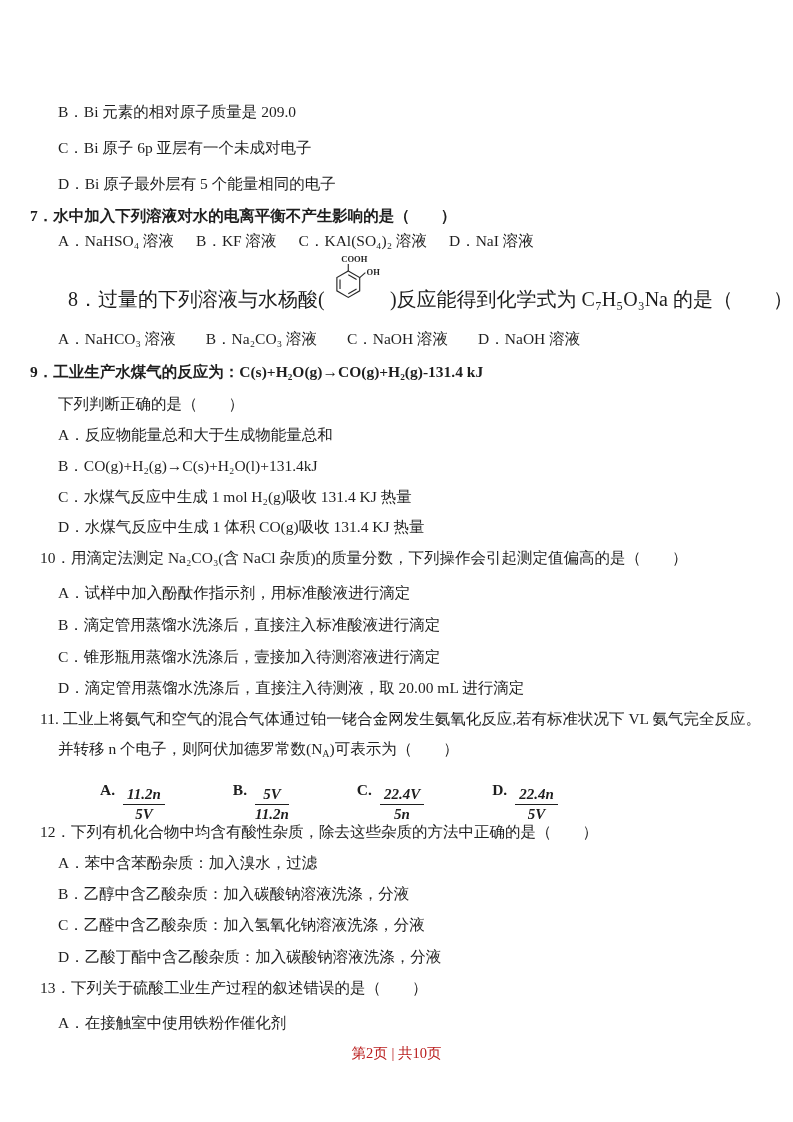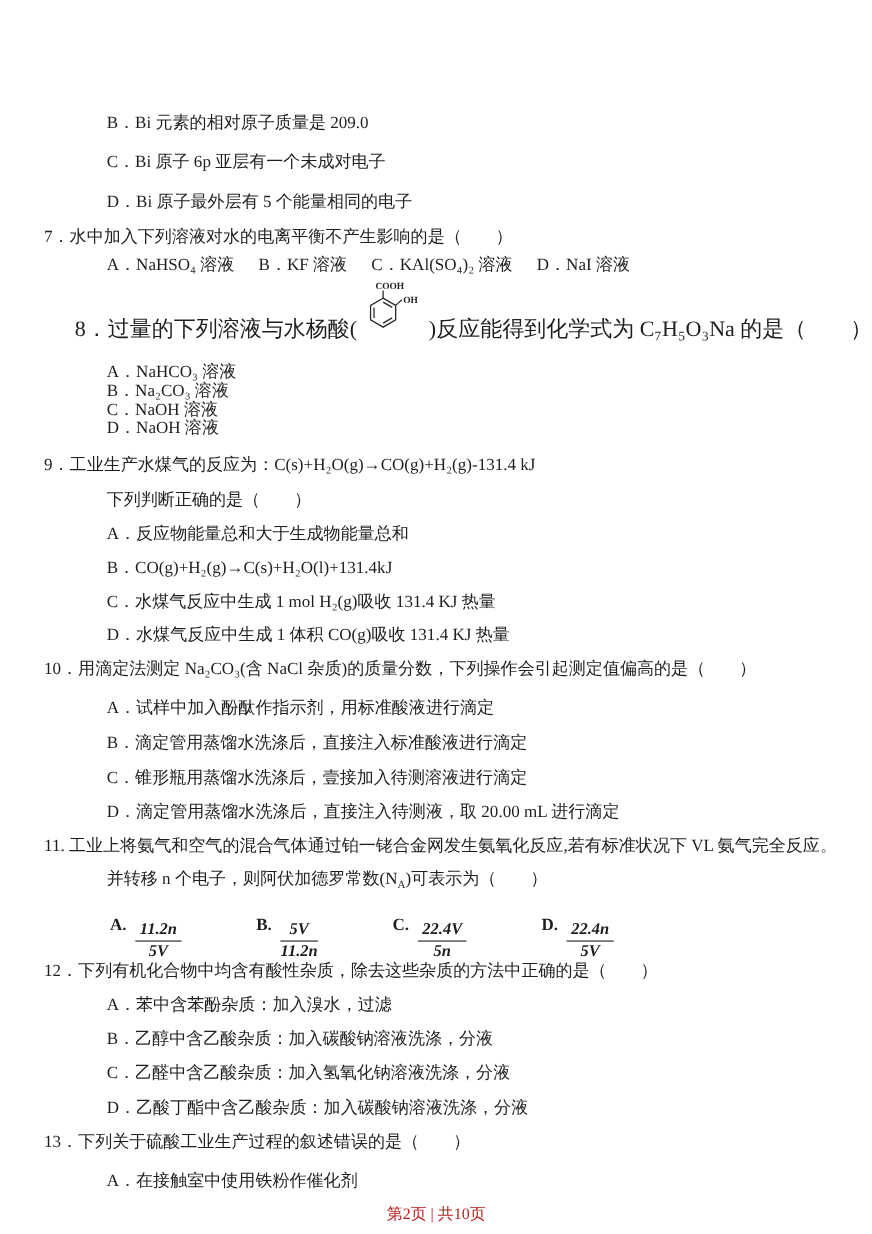--- a/index.html
+++ b/index.html
@@ -13,26 +13,26 @@
     width: 793px; height: 1122px;
     background: #ffffff;
     overflow: hidden;
   }
   .content { padding-top: 103px; }
   .line {
     font-size: 15.5px;
     line-height: 17px;
     white-space: nowrap;
   }
-  .stem1 { padding-left: 40px; }  
+  .stem1 { padding-left: 30px; font-weight: bold; }  
   .stem2 { padding-left: 40px; }  
-  .opt   { padding-left: 97px; }
+  .opt   { padding-left: 58px; }
   .row { display: flex; align-items: baseline; }
   .row-gap22 { column-gap: 22px; }
-  .row-gap30 { column-gap: 30px; flex-direction: column; }
+  .row-gap30 { column-gap: 30px; }
 
   
   .q8row {
     height: 56px;
     display: flex;
     align-items: flex-end;
     padding-left: 68px;
   }
   .q8row .txt { line-height: 17px; font-size: 20px; white-space: nowrap; }
   .struct-svg { display: block; }

